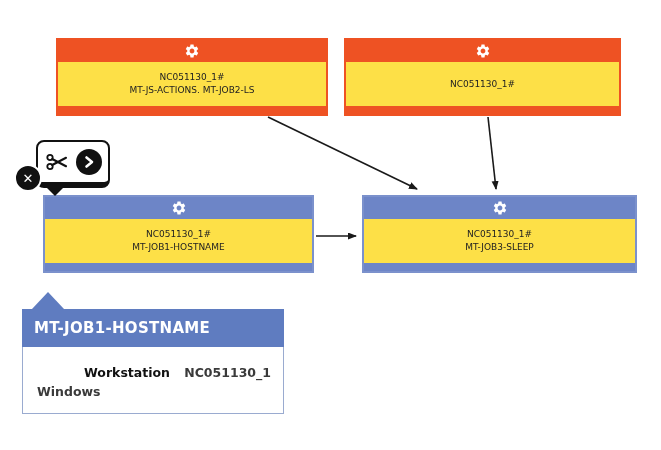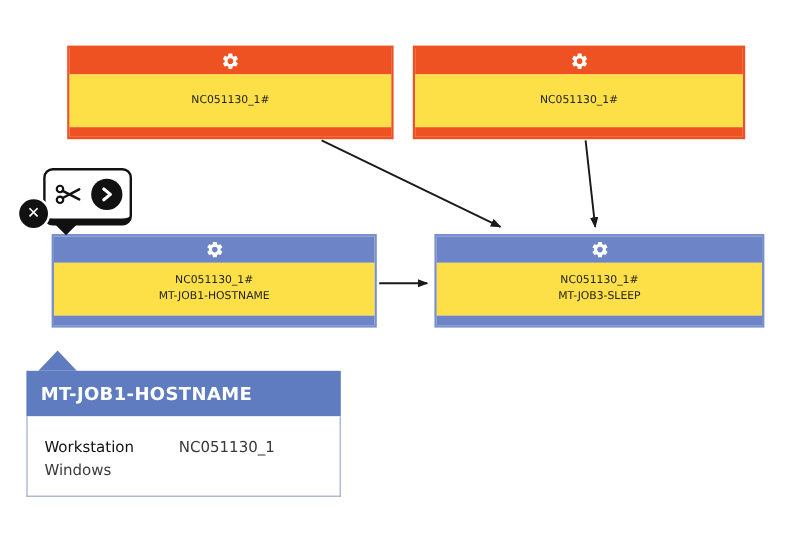--- a/index.html
+++ b/index.html
@@ -35,22 +35,22 @@
     color:#ffffff;font-size:13px;font-weight:bold;line-height:1;}
 
   
   .tooltip{position:absolute;left:22px;top:292px;width:262px;z-index:5;}
   .tooltip .pointer{margin-left:10px;width:0;height:0;
     border-left:16px solid transparent;border-right:16px solid transparent;border-bottom:17px solid #5f7cc0;}
   .tooltip .tt-header{background:#5f7cc0;color:#ffffff;font-weight:bold;font-size:15px;
     height:38px;line-height:38px;padding-left:12px;letter-spacing:0.3px;}
   .tooltip .tt-body{background:#ffffff;border:1px solid #9aabd0;border-top:none;padding:16px 12px 12px 14px;}
   .tt-row{display:flex;font-size:12.5px;line-height:19px;}
-  .tt-row .lbl{width:112px;font-weight:normal;color:#111111;}
-  .tt-row .val{color:#3a3a3a;}
+  .tt-row .lbl{width:112px;font-weight:bold;color:#111111;margin-left:47px;}
+  .tt-row .val{color:#3a3a3a;font-weight:bold;}
 </style>
 </head>
 <body>
 
 <div id="canvas">
 
   <svg id="arrows" width="661" height="450" viewBox="0 0 661 450">
     <defs>
       <marker id="ah" markerWidth="10" markerHeight="8" refX="8" refY="3.5" orient="auto" markerUnits="userSpaceOnUse">
         <path d="M0,0 L9,3.5 L0,7 Z" fill="#1a1a1a"></path>
@@ -62,20 +62,21 @@
   </svg>
 
   <div class="node orange" style="left:56px;top:38px;width:272px;height:78px;">
     <div class="band">
       <svg class="gear" viewBox="0 0 24 24">
           <path fill="#ffffff" fill-rule="evenodd" d="M19.14,12.94c0.04-0.3,0.06-0.61,0.06-0.94c0-0.32-0.02-0.64-0.07-0.94l2.03-1.58c0.18-0.14,0.23-0.41,0.12-0.61l-1.92-3.32c-0.12-0.22-0.37-0.29-0.59-0.22l-2.39,0.96c-0.5-0.38-1.03-0.7-1.62-0.94L14.4,2.81c-0.04-0.24-0.24-0.41-0.48-0.41h-3.84c-0.24,0-0.43,0.17-0.47,0.41L9.25,5.35C8.66,5.59,8.12,5.92,7.63,6.29L5.24,5.33c-0.22-0.08-0.47,0-0.59,0.22L2.74,8.87C2.62,9.08,2.66,9.34,2.86,9.48l2.03,1.58C4.84,11.36,4.8,11.69,4.8,12s0.02,0.64,0.07,0.94l-2.03,1.58c-0.18,0.14-0.23,0.41-0.12,0.61l1.92,3.32c0.12,0.22,0.37,0.29,0.59,0.22l2.39-0.96c0.5,0.38,1.03,0.7,1.62,0.94l0.36,2.54c0.05,0.24,0.24,0.41,0.48,0.41h3.84c0.24,0,0.44-0.17,0.47-0.41l0.36-2.54c0.59-0.24,1.13-0.56,1.62-0.94l2.39,0.96c0.22,0.08,0.47,0,0.59-0.22l1.92-3.32c0.12-0.22,0.07-0.47-0.12-0.61L19.14,12.94z M12,15.6c-1.98,0-3.6-1.62-3.6-3.6s1.62-3.6,3.6-3.6s3.6,1.62,3.6,3.6S13.98,15.6,12,15.6z"></path>
         </svg>
     </div>
     <div class="body">
       <div class="line">NC051130_1#</div>
+      <div class="line">MT-JS-ACTIONS. MT-JOB2-LS</div>
     </div>
     <div class="footer"></div>
   </div>
 
   <div class="node orange" style="left:344px;top:38px;width:277px;height:78px;">
     <div class="band">
       <svg class="gear" viewBox="0 0 24 24">
           <path fill="#ffffff" fill-rule="evenodd" d="M19.14,12.94c0.04-0.3,0.06-0.61,0.06-0.94c0-0.32-0.02-0.64-0.07-0.94l2.03-1.58c0.18-0.14,0.23-0.41,0.12-0.61l-1.92-3.32c-0.12-0.22-0.37-0.29-0.59-0.22l-2.39,0.96c-0.5-0.38-1.03-0.7-1.62-0.94L14.4,2.81c-0.04-0.24-0.24-0.41-0.48-0.41h-3.84c-0.24,0-0.43,0.17-0.47,0.41L9.25,5.35C8.66,5.59,8.12,5.92,7.63,6.29L5.24,5.33c-0.22-0.08-0.47,0-0.59,0.22L2.74,8.87C2.62,9.08,2.66,9.34,2.86,9.48l2.03,1.58C4.84,11.36,4.8,11.69,4.8,12s0.02,0.64,0.07,0.94l-2.03,1.58c-0.18,0.14-0.23,0.41-0.12,0.61l1.92,3.32c0.12,0.22,0.37,0.29,0.59,0.22l2.39-0.96c0.5,0.38,1.03,0.7,1.62,0.94l0.36,2.54c0.05,0.24,0.24,0.41,0.48,0.41h3.84c0.24,0,0.44-0.17,0.47-0.41l0.36-2.54c0.59-0.24,1.13-0.56,1.62-0.94l2.39,0.96c0.22,0.08,0.47,0,0.59-0.22l1.92-3.32c0.12-0.22,0.07-0.47-0.12-0.61L19.14,12.94z M12,15.6c-1.98,0-3.6-1.62-3.6-3.6s1.62-3.6,3.6-3.6s3.6,1.62,3.6,3.6S13.98,15.6,12,15.6z"></path>
         </svg>
     </div>

